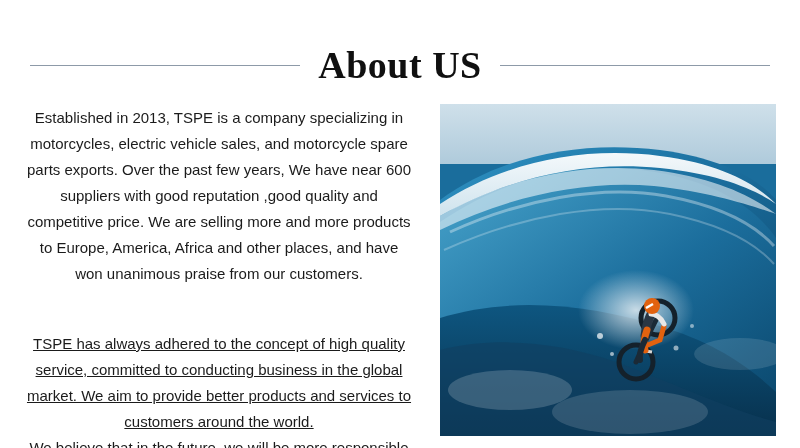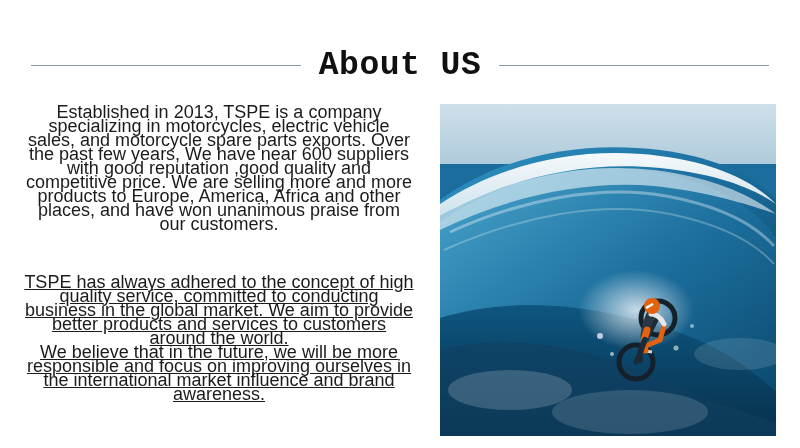--- a/index.html
+++ b/index.html
@@ -32,39 +32,39 @@
     justify-content: center;
   }
   .rule {
     height: 1px;
     background: #8d9aa8;
     flex: 0 0 auto;
   }
   .rule.left { width: 270px; margin-right: 18px; }
   .rule.right { width: 270px; margin-left: 18px; }
   .title {
-    font-family: Liberation Mono, monospace;
+    font-family: Liberation Serif, serif;
     font-weight: bold;
-    font-size: 33px;
+    font-size: 38px;
     color: #101010;
     letter-spacing: 0.5px;
     white-space: nowrap;
     line-height: 1;
   }
 
   
   .text-col {
     position: absolute;
     top: 105px;
     left: 24px;
     width: 390px;
   }
   .para {
-    font-size: 18px;
-    line-height: 14px;
+    font-size: 15px;
+    line-height: 26px;
     color: #1b1b1b;
     text-align: center;
     margin: 0;
   }
   .para + .para {
     margin-top: 44px;
     text-decoration: underline;
   }
 
   

